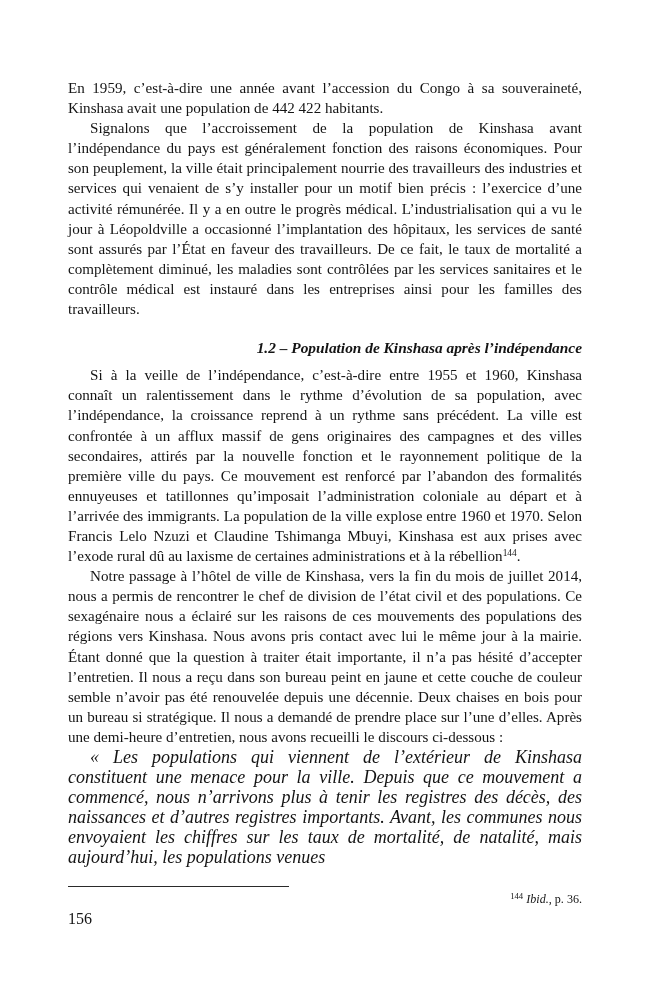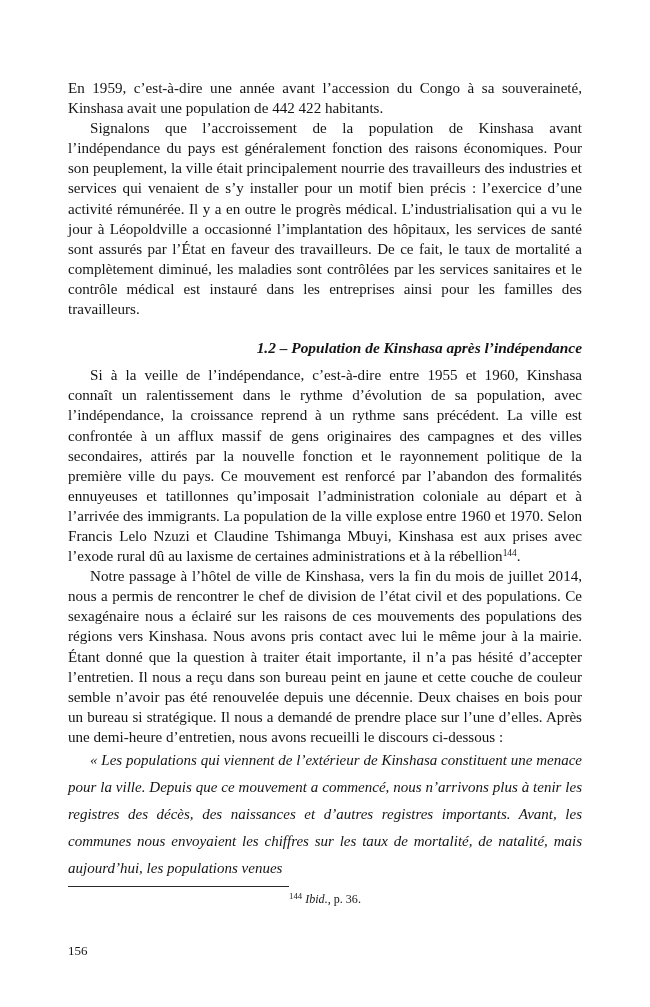--- a/index.html
+++ b/index.html
@@ -38,22 +38,22 @@
     font-size: 15.4px;
     line-height: 20.1px;
     font-weight: bold;
     font-style: italic;
     text-align: right;
   }
   .sp-before-heading { height: 19px; }
   .sp-after-heading  { height: 7px; }
   p.quote {
     margin: 0;
-    font-size: 15px;
-    line-height: 27px;
+    font-size: 18px;
+    line-height: 20px;
     text-align: justify;
     font-style: italic;
     text-indent: 22px;
   }
   sup {
     font-size: 0.62em;
     vertical-align: 0.52em;
     line-height: 0;
   }
   .footnote-area {
@@ -65,33 +65,33 @@
   .footnote-rule {
     width: 221px;
     height: 0;
     border-top: 1px solid #2a2a2a;
     margin: 0 0 5px 0;
   }
   .footnote {
     margin: 0;
     font-size: 12.1px;
     line-height: 15px;
-    text-align: center;
+    text-align: right;
   }
   .footnote .ital { font-style: italic; }
   .footnote sup {
     font-size: 0.72em;
     vertical-align: 0.45em;
     line-height: 0;
   }
   .page-number {
     position: absolute;
     left: 68px;
-    top: 941px;
-    font-size: 13px;
+    top: 909px;
+    font-size: 16px;
     line-height: 20px;
   }
 </style>
 </head>
 <body>
 
 <div class="page">
 
   <div class="content">
 

